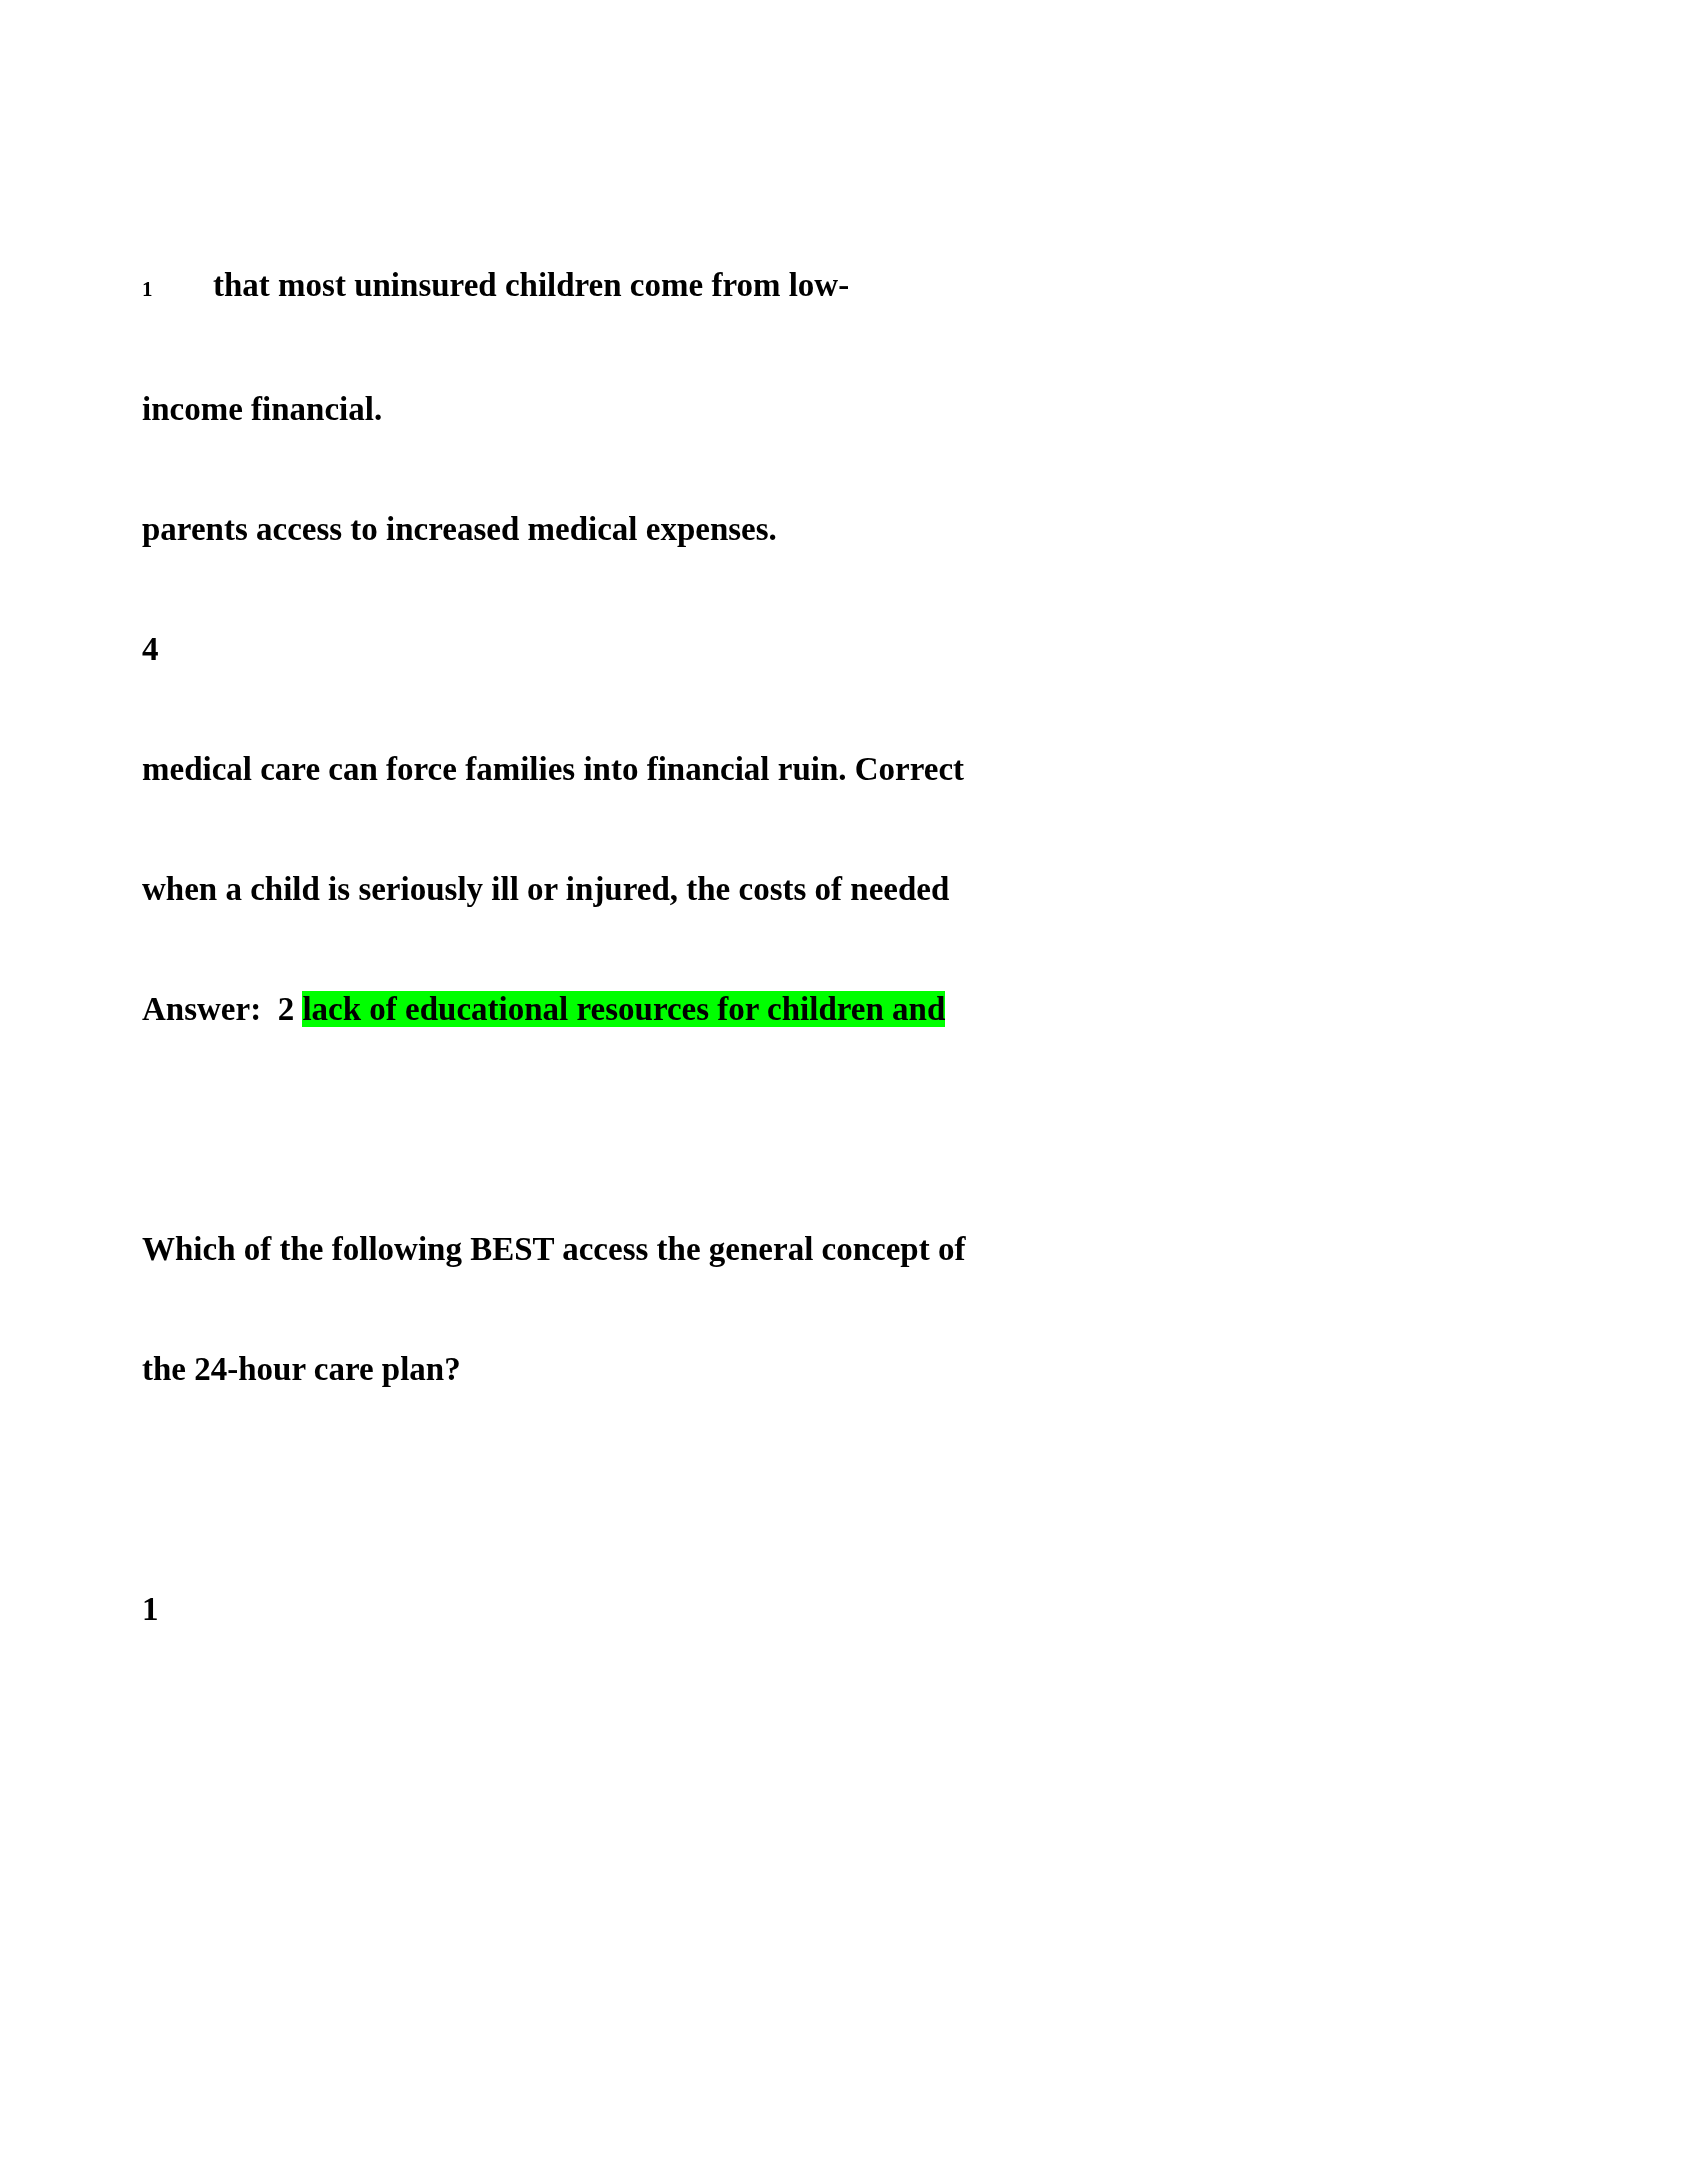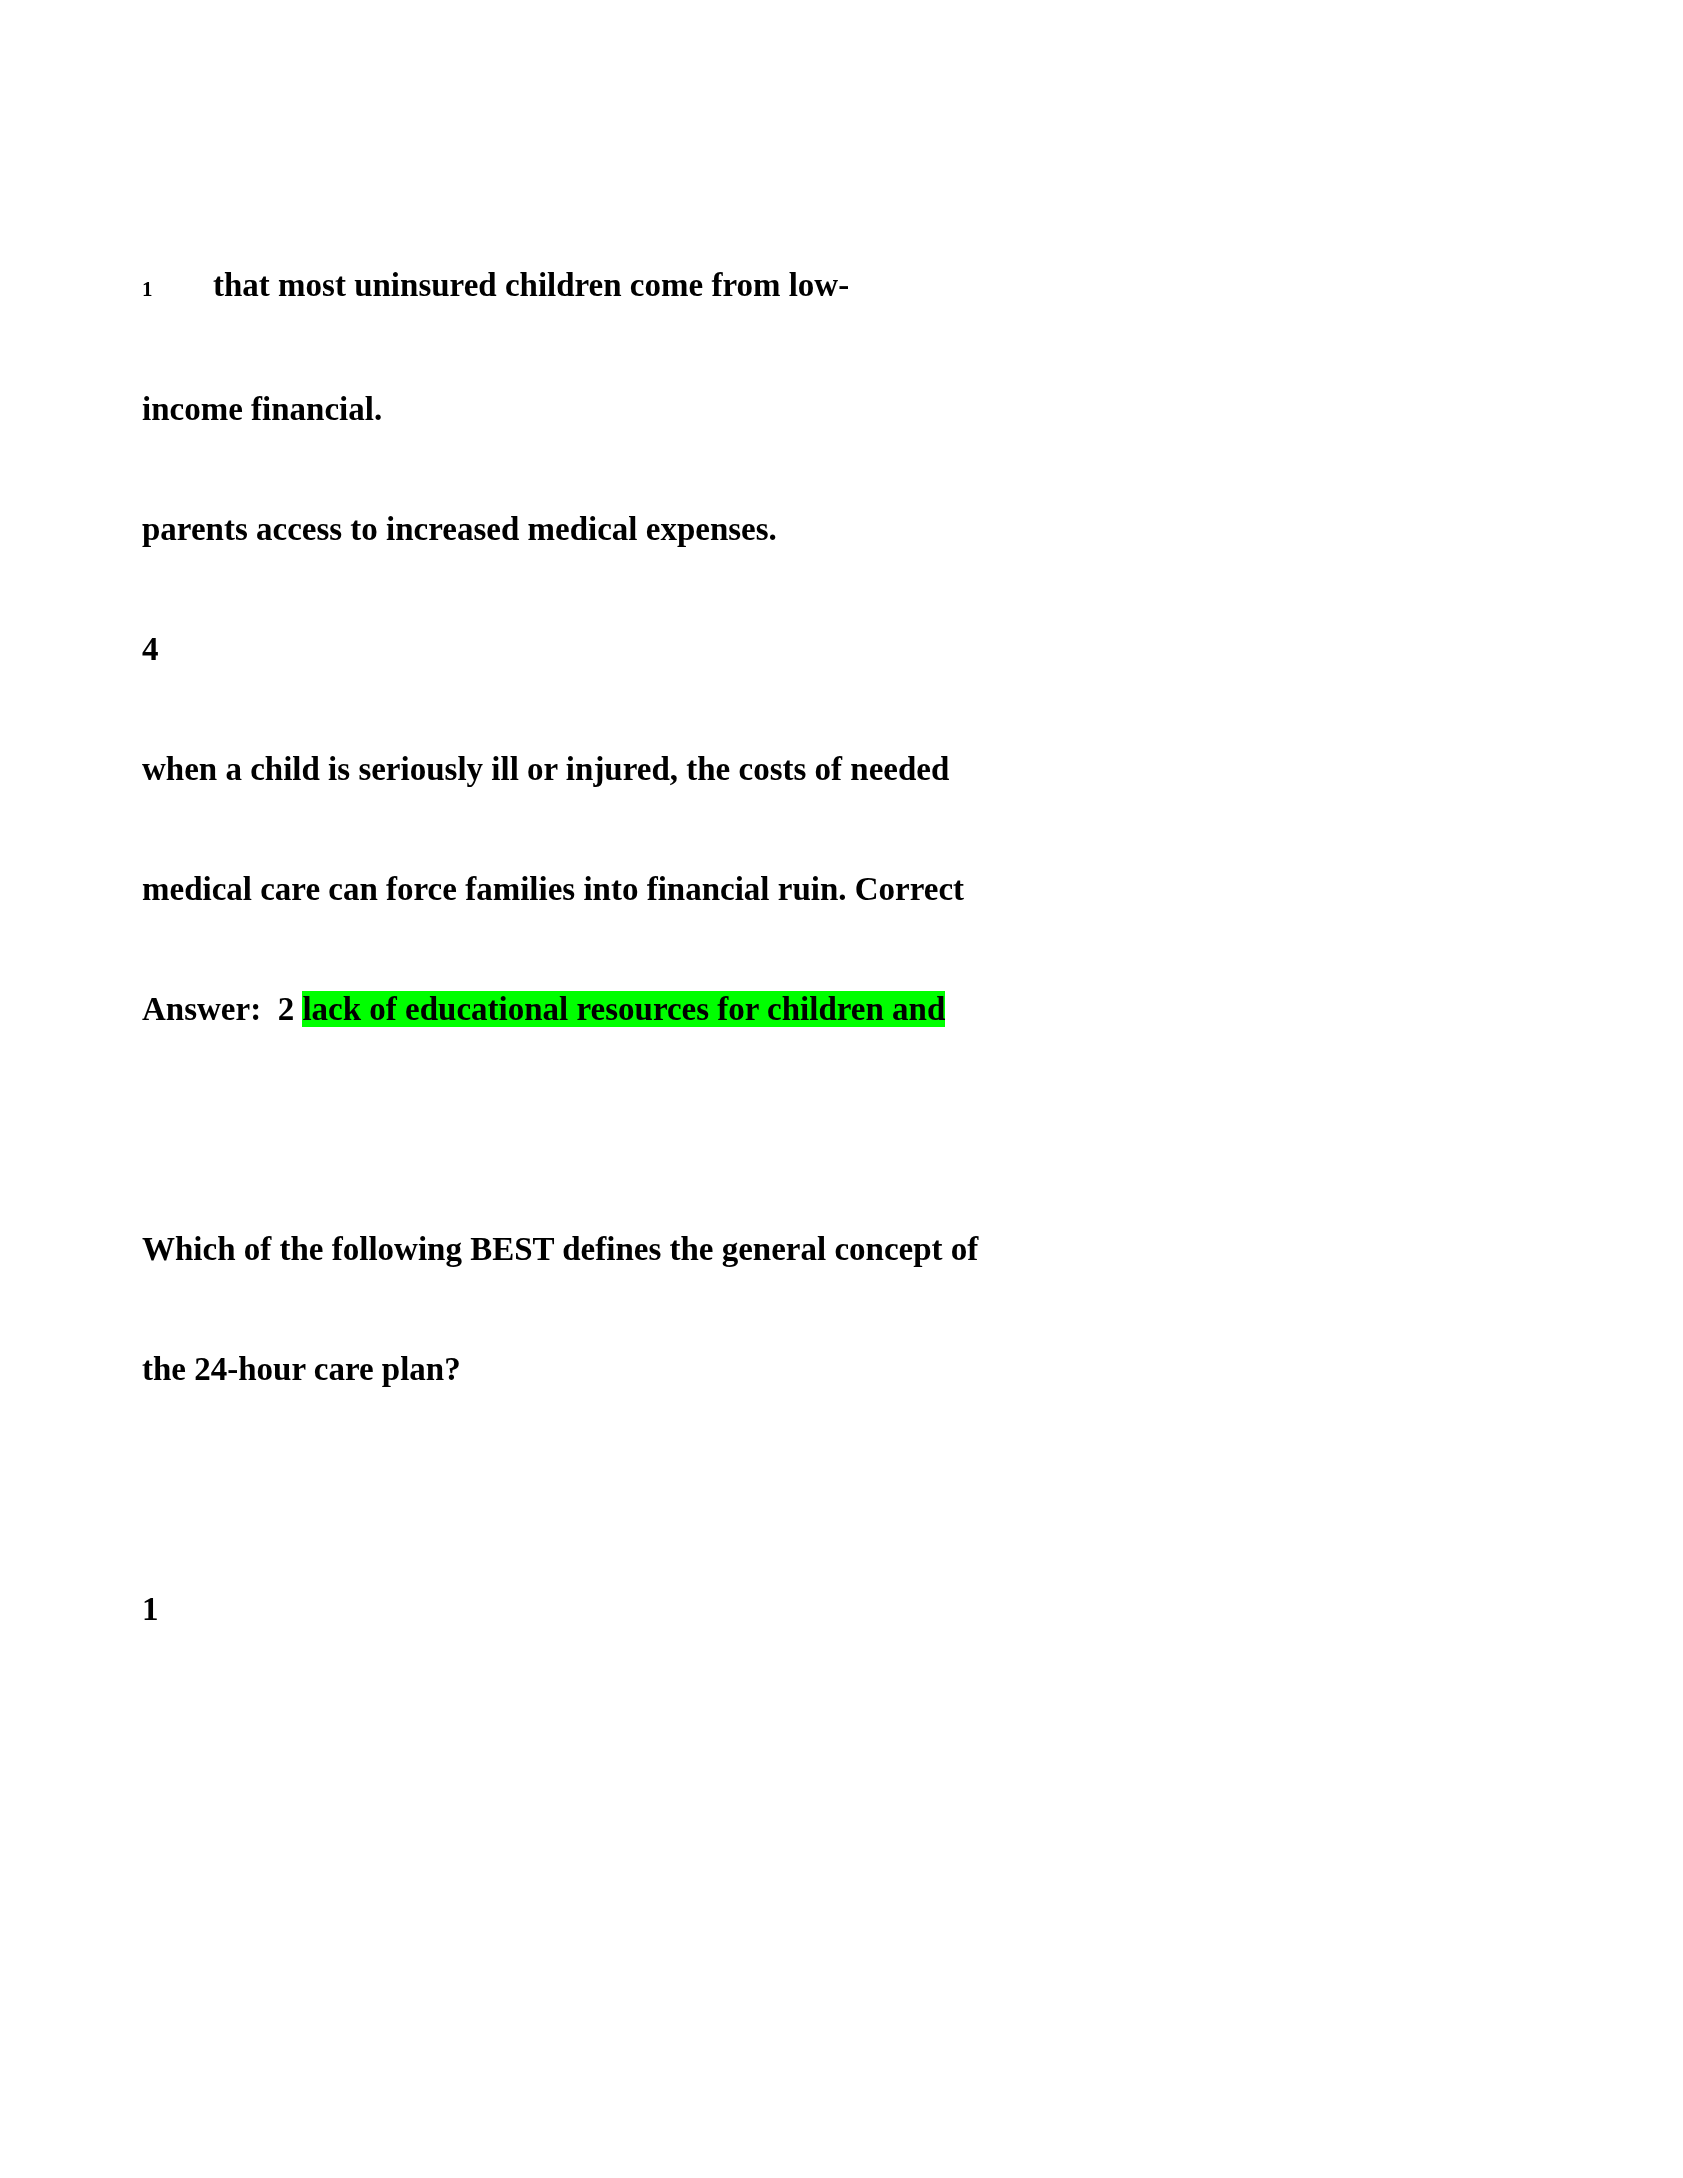--- a/index.html
+++ b/index.html
@@ -35,25 +35,25 @@
 </head>
 <body>
 
 <div class="page">
   <div class="content">
 
     <div class="line"><span class="num">1</span><span>that most uninsured children come from low-</span></div>
     <div class="line"><span>income financial.</span></div>
     <div class="line"><span>parents access to increased medical expenses.</span></div>
     <div class="line"><span>4</span></div>
+    <div class="line"><span>medical care can force families into financial ruin. Correct</span></div>
     <div class="line"><span>when a child is seriously ill or injured, the costs of needed</span></div>
-    <div class="line"><span>medical care can force families into financial ruin. Correct</span></div>
     <div class="line"><span>Answer:  2 </span><span class="hl">lack of educational resources for children and</span></div>
     <div class="line"></div>
-    <div class="line"><span>Which of the following BEST defines the general concept of</span></div>
+    <div class="line"><span>Which of the following BEST access the general concept of</span></div>
     <div class="line"><span>the 24-hour care plan?</span></div>
     <div class="line"></div>
     <div class="line"><span>1</span></div>
     
     
     
     
     
     
     

